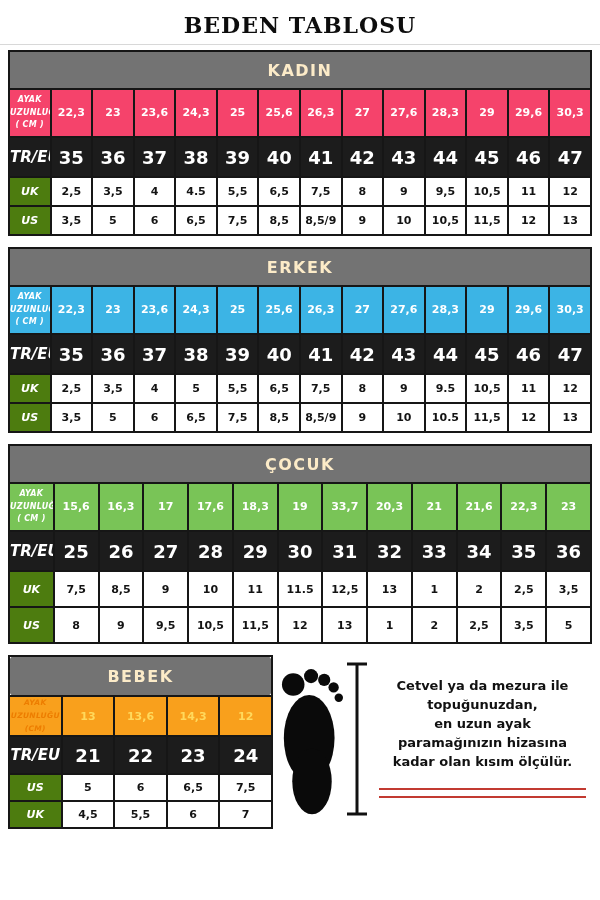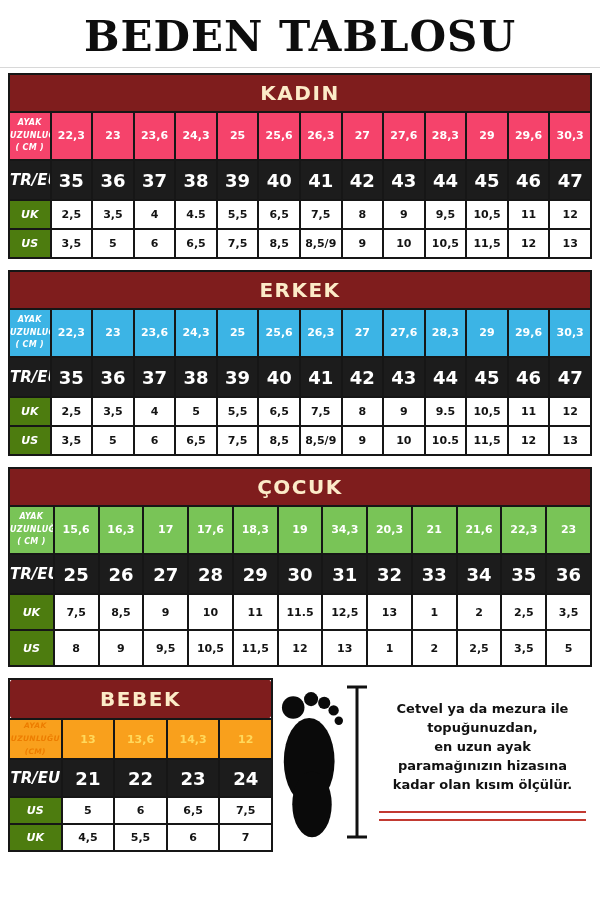--- a/index.html
+++ b/index.html
@@ -2,34 +2,34 @@
 <html><head>
 <meta charset="utf-8">
 <style>
   html,body{margin:0;padding:0;}
   body{
     width:600px;height:900px;background:#ffffff;overflow:hidden;
     font-family:"DejaVu Sans",sans-serif;color:#111;
   }
   .page-title{
     text-align:center;font-family:"DejaVu Serif",serif;font-weight:bold;
-    font-size:42px;letter-spacing:1px;margin:12px 0 6px;color:#0d0d0d;
+    font-size:22px;letter-spacing:1px;margin:12px 0 6px;color:#0d0d0d;
   }
   .title-rule{height:1px;background:#d8d8d8;margin:0 0 5px;}
   .section-wrap{margin:0 8px 11px;}
   table.size-table{
     border-collapse:collapse;width:584px;table-layout:fixed;
     border:2px solid #161616;
   }
   table.size-table td{
     border:2px solid #161616;text-align:center;vertical-align:middle;
     font-weight:bold;padding:0;overflow:hidden;
   }
   tr.hdr td{
-    background:#7f1d1d;color:#FCEBC8;font-size:20px;letter-spacing:1.5px;height:36px;
+    background:#737373;color:#FCEBC8;font-size:16px;letter-spacing:1.5px;height:36px;
   }
   tr.foot td{height:46px;font-size:11px;color:#fff;line-height:1.2;}
   td.lbl{width:64px;font-style:italic;}
   tr.foot td.lbl{font-size:8px;line-height:1.6;letter-spacing:.3px;}
   tr.treu td{background:#1c1c1c;color:#fff;font-size:18px;height:38px;}
   tr.treu td.lbl{font-size:15px;}
   tr.plain td{background:#fff;color:#131313;font-size:11px;height:27px;border-width:2px;}
   tr.plain td.lbl{background:#4d7c0f;color:#fff;font-size:11px;margin-left:48px;}
   
   .sec-kadin tr.foot td{background:#F5436B;}
@@ -210,21 +210,21 @@
           <td colspan="13">ÇOCUK</td>
         </tr>
         <tr class="foot">
           <td class="lbl">AYAK<br>UZUNLUĞU<br>( CM )</td>
           <td>15,6</td>
           <td>16,3</td>
           <td>17</td>
           <td>17,6</td>
           <td>18,3</td>
           <td>19</td>
-          <td>34,3</td>
+          <td>33,7</td>
           <td>20,3</td>
           <td>21</td>
           <td>21,6</td>
           <td>22,3</td>
           <td>23</td>
         </tr>
         <tr class="treu">
           <td class="lbl">TR/EU</td>
           <td>25</td>
           <td>26</td>

